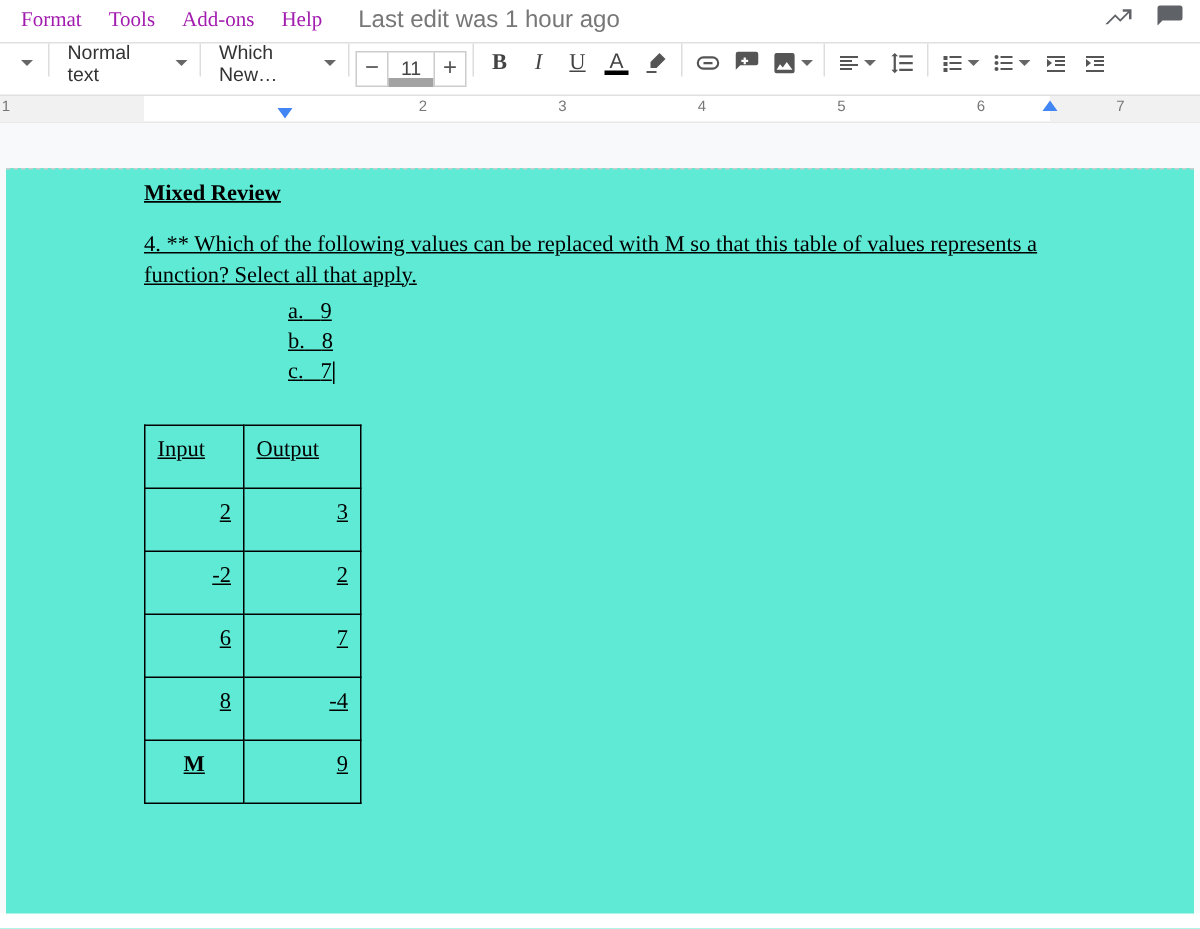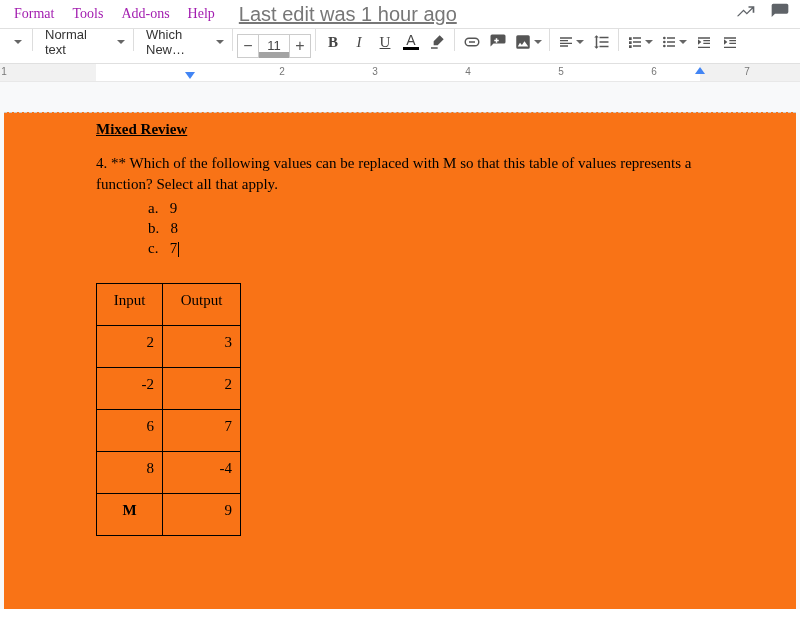--- a/index.html
+++ b/index.html
@@ -30,22 +30,21 @@
   .menu-item {
     padding: 4px 8px;
     font-size: 14px;
     color: #a21caf;
     cursor: pointer;
     font-family: Liberation Serif, serif;
   }
   .last-edit {
     padding-left: 14px;
     color: #777;
-    text-decoration: underline;
-    font-size: 20px;
+    font-size: 16px;
   }
   .toolbar {
     display: flex;
     height: 36px;
     border-top: 1px solid #e0e0e0;
     border-bottom: 1px solid #e0e0e0;
     padding-left: 2px;
     gap: 0;
   }
   .tb-sep {
@@ -151,53 +150,54 @@
   .doc-area {
     background: #f8f9fa;
     height: 527px;
     position: relative;
     padding-top: 30px;
   }
   .page {
     position: relative;
     margin-left: 4px;
     width: 792px;
-    background: #f97316;
+    background: #5eead4;
     border-top: 1px dashed #ccc;
     min-height: 500px;
     padding: 6px 92px 20px 92px;
     font-family: "Times New Roman", Times, serif;
     font-size: 15px;
     color: #000;
     line-height: 1.35;
+    text-decoration: underline;
   }
   .section-title {
     font-weight: bold;
     text-decoration: underline;
   }
   .question { margin-top: 14px; }
   .options {
     margin-top: 4px;
-    margin-left: 52px;
+    margin-left: 96px;
   }
   .options div { margin: 0; }
   .io-table {
     margin-top: 24px;
     border-collapse: collapse;
   }
   .io-table td, .io-table th {
     border: 1px solid #000;
     font-weight: normal;
     font-family: "Times New Roman", serif;
     font-size: 15px;
     padding: 0 8px;
     height: 42px;
     vertical-align: top;
   }
-  .io-table th { text-align: center; padding-top:6px;margin-left:28px;}
+  .io-table th { text-align: left; padding-top:6px;margin-left:28px;}
   .io-table td { text-align: right; padding-top:6px;}
   .col-in { width: 66px; }
   .col-out { width: 78px; }
   .io-table tr.mrow td:first-child { text-align:center; font-weight:bold; }
   .cursor-line {
     display:inline-block;
     width:1px; height:15px;
     background:#000;
     vertical-align:middle;
     margin-left:1px;

